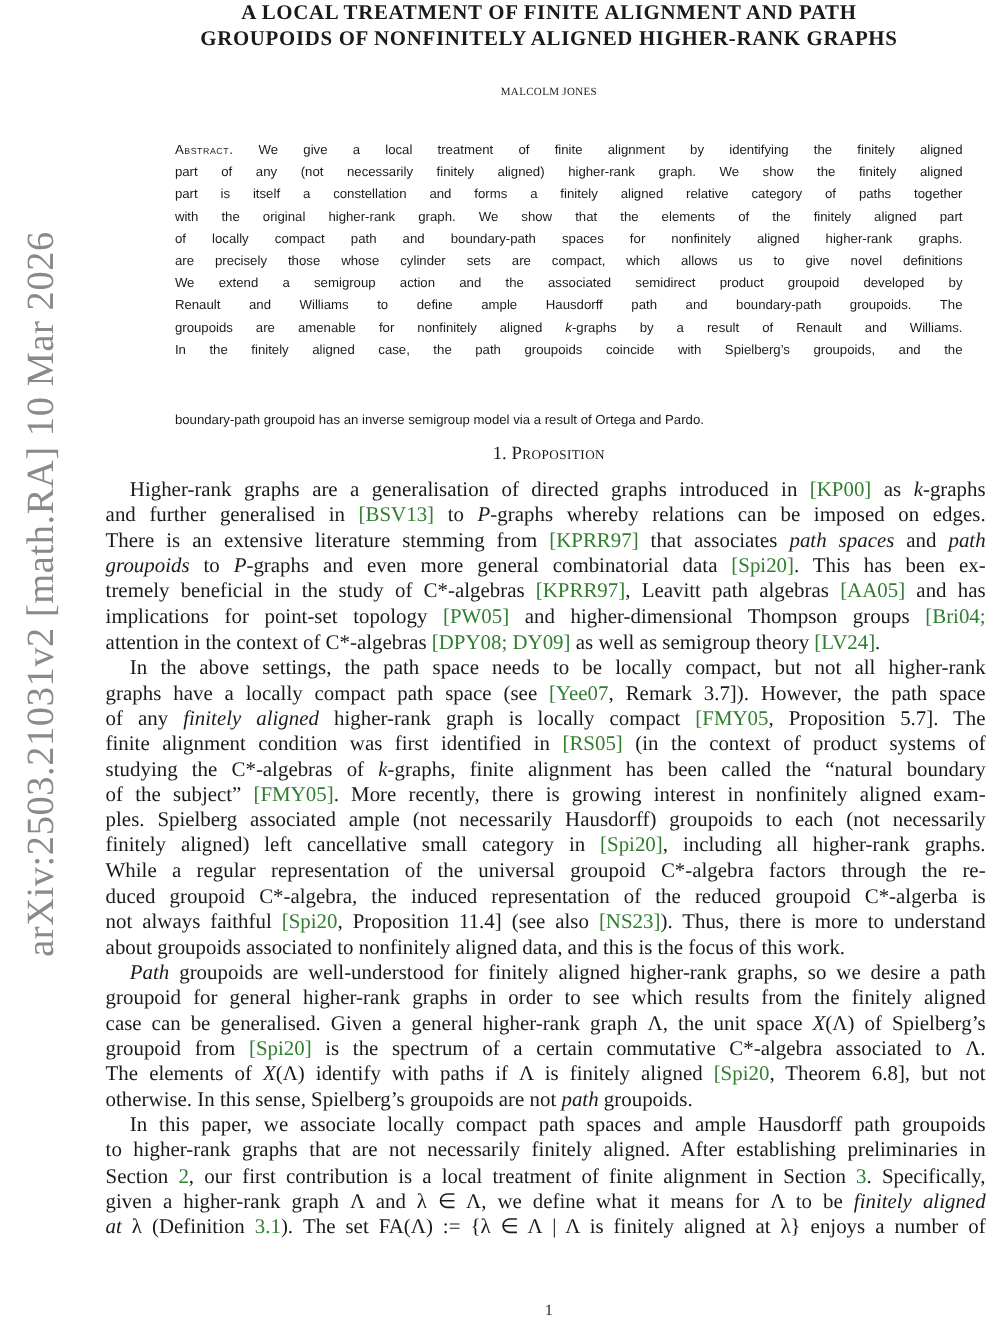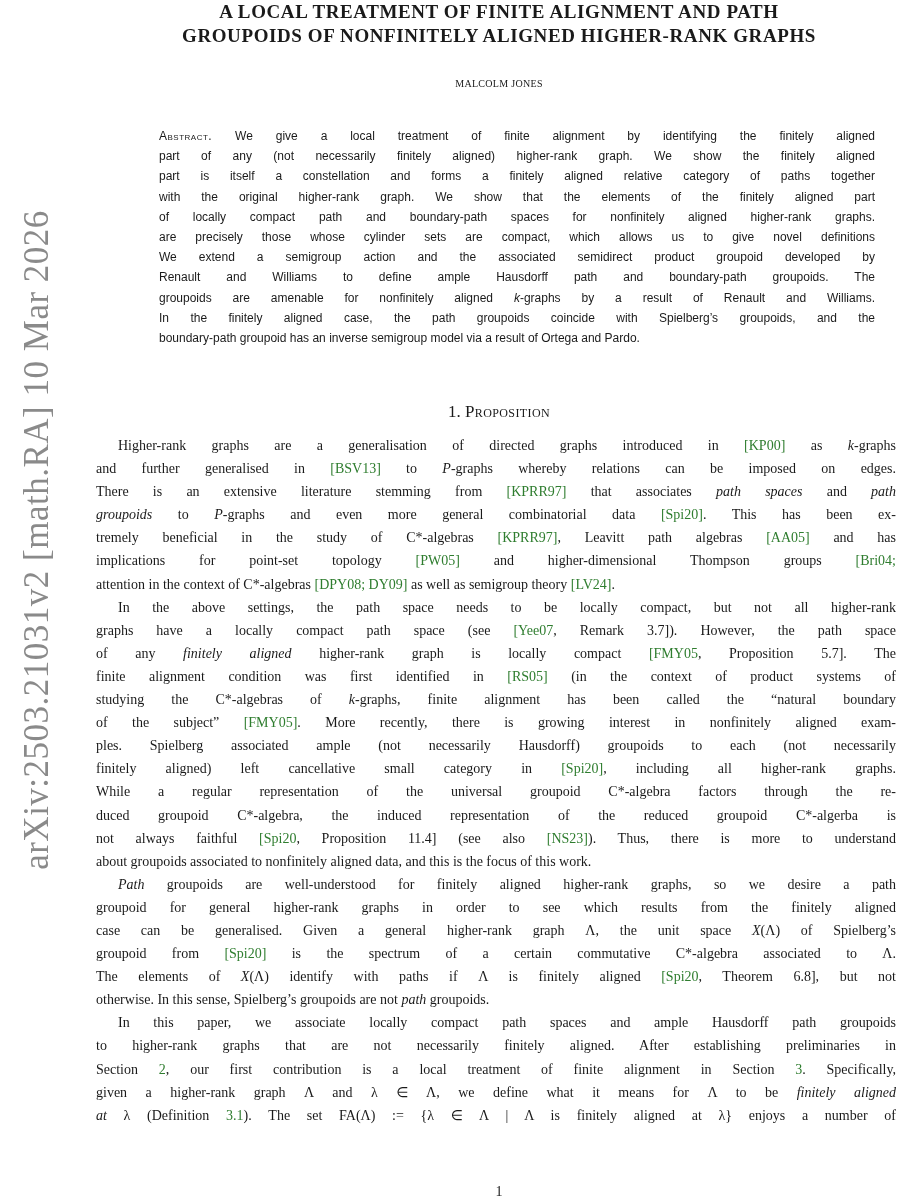--- a/index.html
+++ b/index.html
@@ -43,33 +43,33 @@
     letter-spacing: 0.3px;
   }
   .abstract {
     position: absolute; left: 159px; top: 126px; width: 716px;
     font-family: Liberation Sans, sans-serif;
     font-size: 12px;
     line-height: 20.2px;
     text-align: justify;
   }
   .abstract .line { display: block; white-space: nowrap; text-align-last: justify; }
-  .abstract .line.last { text-align-last: left; }
+  .abstract .line.last { text-align-last: left; margin-top: 43px; }
   .abstract-label { font-variant: small-caps; letter-spacing: 0.5px; }
   .section-heading {
     position: absolute; left: 100px; top: 402px; width: 798px;
     text-align: center;
     font-family: "Liberation Serif", serif;
     font-size: 17px;
   }
   .section-heading .sc { font-variant: small-caps; letter-spacing: 0.4px; }
   .body-text {
     position: absolute; left: 96px; top: 434px; width: 800px;
     font-family: "Liberation Serif", serif;
-    font-size: 14px;
+    font-size: 19px;
     line-height: 23.1px;
   }
   .body-text .line { display: block; white-space: nowrap; text-align: justify; text-align-last: justify; }
   .body-text .line.last { text-align-last: left; }
   .body-text .line.indent { padding-left: 22px; }
   .cite { color: #2f7d2f; }
   .ref { color: #2f7d2f; }
   .page-number {
     position: absolute; left: 100px; top: 1184px; width: 798px;
     text-align: center;

